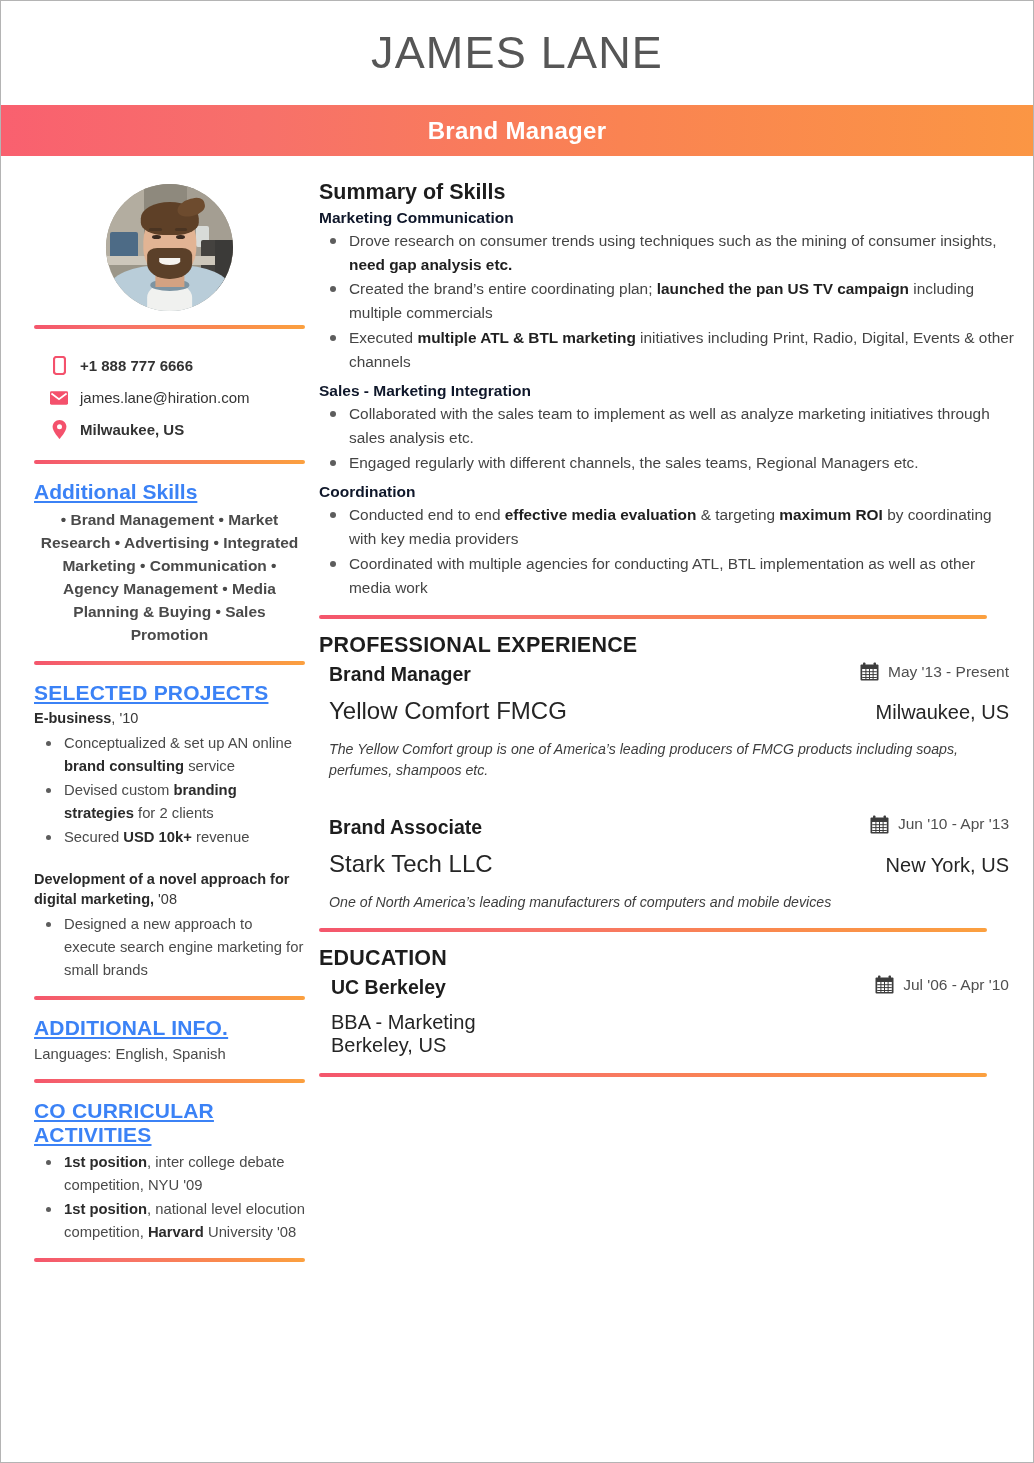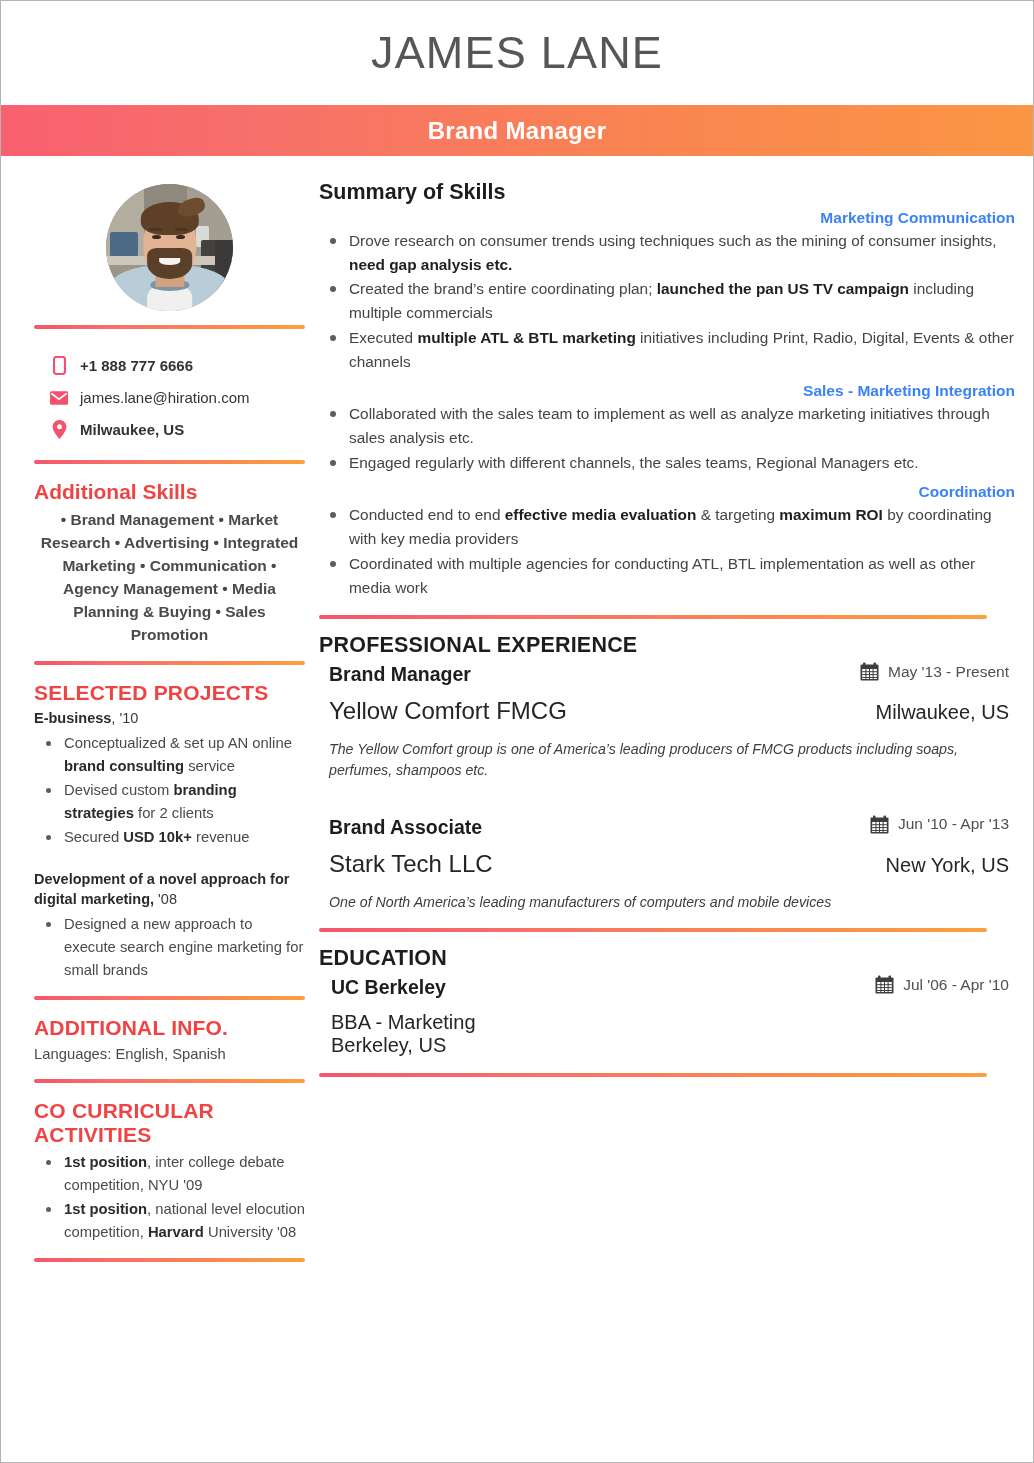--- a/index.html
+++ b/index.html
@@ -148,23 +148,24 @@
     padding: 7px 0 7px 16px;
   }
   .contact-ico { width: 18px; flex: 0 0 18px; display: flex; justify-content: center; }
   .contact-text { font-size: 15px; color: #333333; }
   .contact-text.bold { font-weight: 700; }
 
   
   .side-h {
     font-size: 21px;
     font-weight: 700;
-    color: #ef4444;
+    color: #3b82f6;
     line-height: 1.14;
     margin-bottom: 3px;
+    text-decoration: underline;
   }
   .side-h.caps { letter-spacing: 0.2px; }
   .skills-text {
     font-size: 15.5px;
     font-weight: 700;
     color: #4a4a4a;
     text-align: center;
     line-height: 1.48;
     padding: 2px 6px 0 6px;
   }
@@ -200,23 +201,22 @@
   .main-h1 {
     font-size: 21.5px;
     font-weight: 700;
     color: #1d1d1d;
     margin-bottom: 3px;
   }
   .main-h1.caps { letter-spacing: 0.2px; }
   .sub-h {
     font-size: 15.5px;
     font-weight: 700;
-    color: #3b82f6;
+    color: #0f172a;
     margin: 9px 0 2px 0;
-    text-align: right;
   }
   .sub-h.first { margin-top: 4px; }
   ul.main-ul { list-style: none; margin: 0; padding: 0; }
   ul.main-ul li {
     position: relative;
     padding-left: 30px;
     font-size: 15.4px;
     color: #444444;
     line-height: 1.54;
     margin-bottom: 1px;

